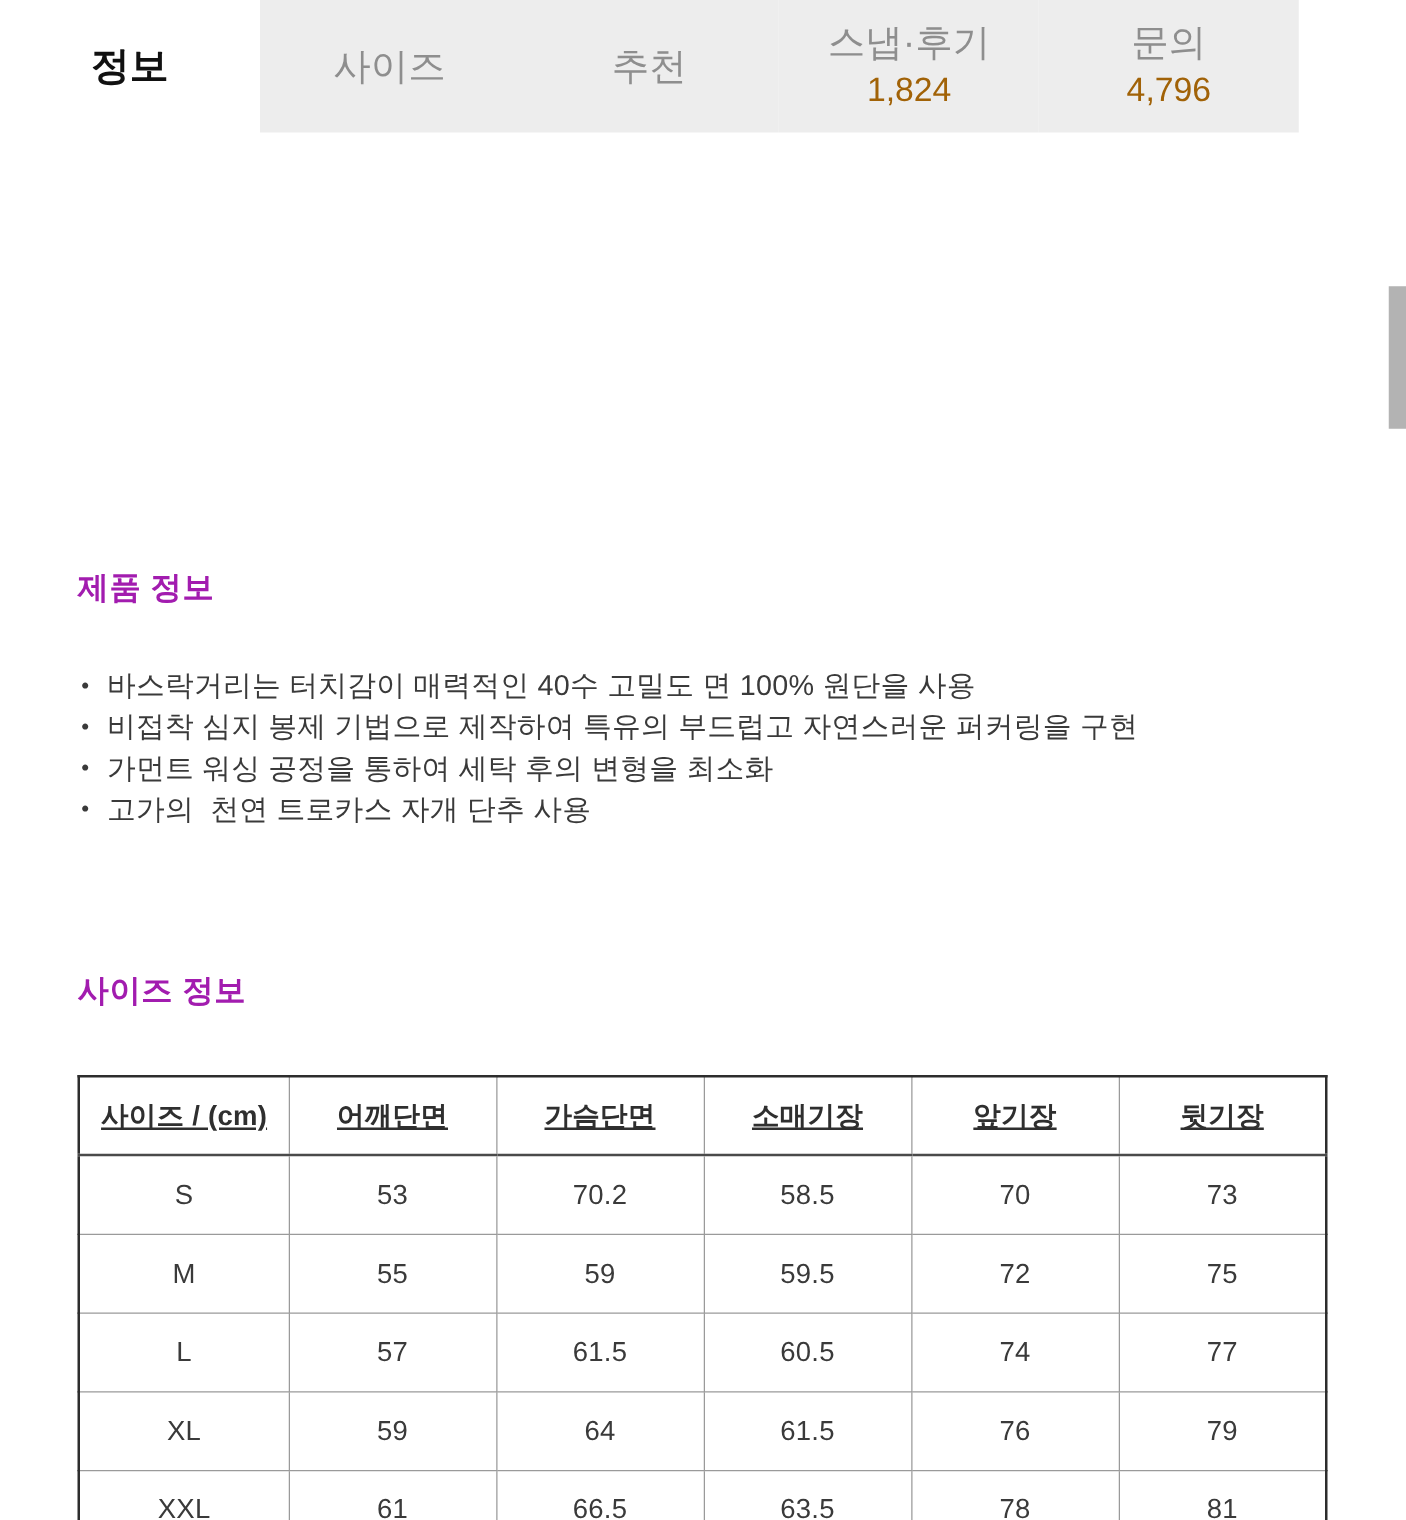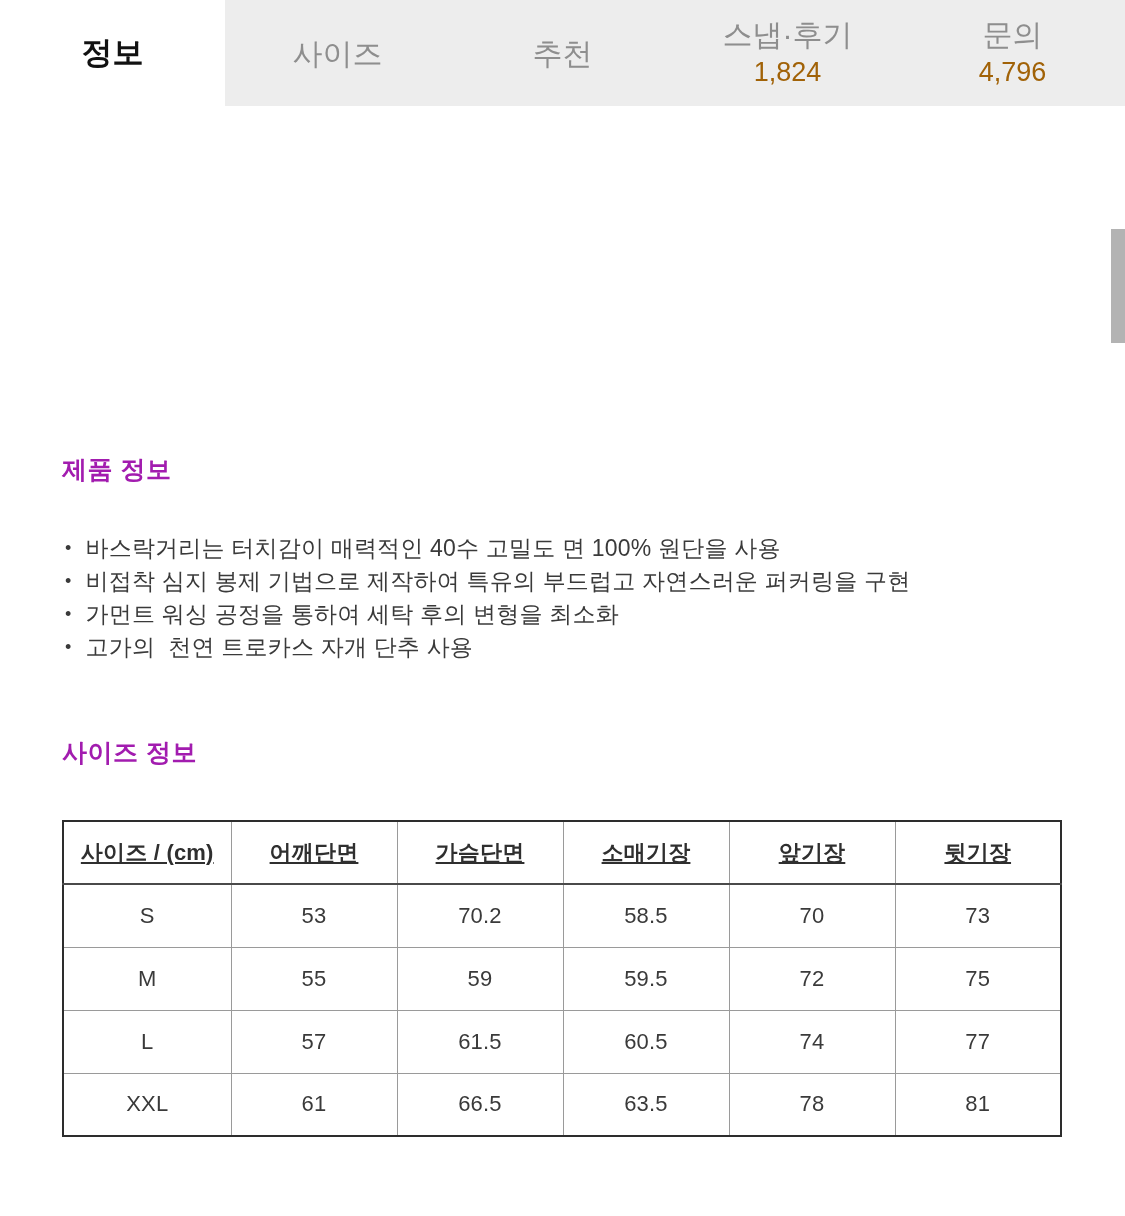--- a/index.html
+++ b/index.html
@@ -8,21 +8,21 @@
     height: 1216px;
     overflow: hidden;
     position: relative;
     font-family: "Liberation Sans", sans-serif;
     color: #3c3c3c;
   }
 
   
   .tabbar {
     display: flex;
-    width: 1125px;
+    width: 1039px;
     height: 106px;
   }
   .tab {
     flex: 1 1 0;
     display: flex;
     flex-direction: column;
     align-items: center;
     justify-content: center;
     background: #ededed;
     color: #8e8e8e;
@@ -57,21 +57,21 @@
   .content {
     padding: 0 63px 0 62px;
   }
   .section-heading {
     font-size: 25px;
     font-weight: bold;
     color: #a21caf;
     letter-spacing: 0.5px;
   }
   .heading-product { margin-top: 347px; }
-  .heading-size    { margin-top: 72px; }
+  .heading-size    { margin-top: 112px; }
 
   .bullet-list { margin-top: 46px; }
   .bullet-item {
     display: flex;
     align-items: flex-start;
     font-size: 23px;
     line-height: 33px;
     color: #3a3a3a;
     letter-spacing: 0.2px;
   }
@@ -198,20 +198,28 @@
         </tr>
         <tr>
           <td>L</td>
           <td>57</td>
           <td>61.5</td>
           <td>60.5</td>
           <td>74</td>
           <td>77</td>
         </tr>
         <tr>
+          <td>XL</td>
+          <td>59</td>
+          <td>64</td>
+          <td>61.5</td>
+          <td>76</td>
+          <td>79</td>
+        </tr>
+        <tr>
           <td>XXL</td>
           <td>61</td>
           <td>66.5</td>
           <td>63.5</td>
           <td>78</td>
           <td>81</td>
         </tr>
       </tbody>
   </table>
 

